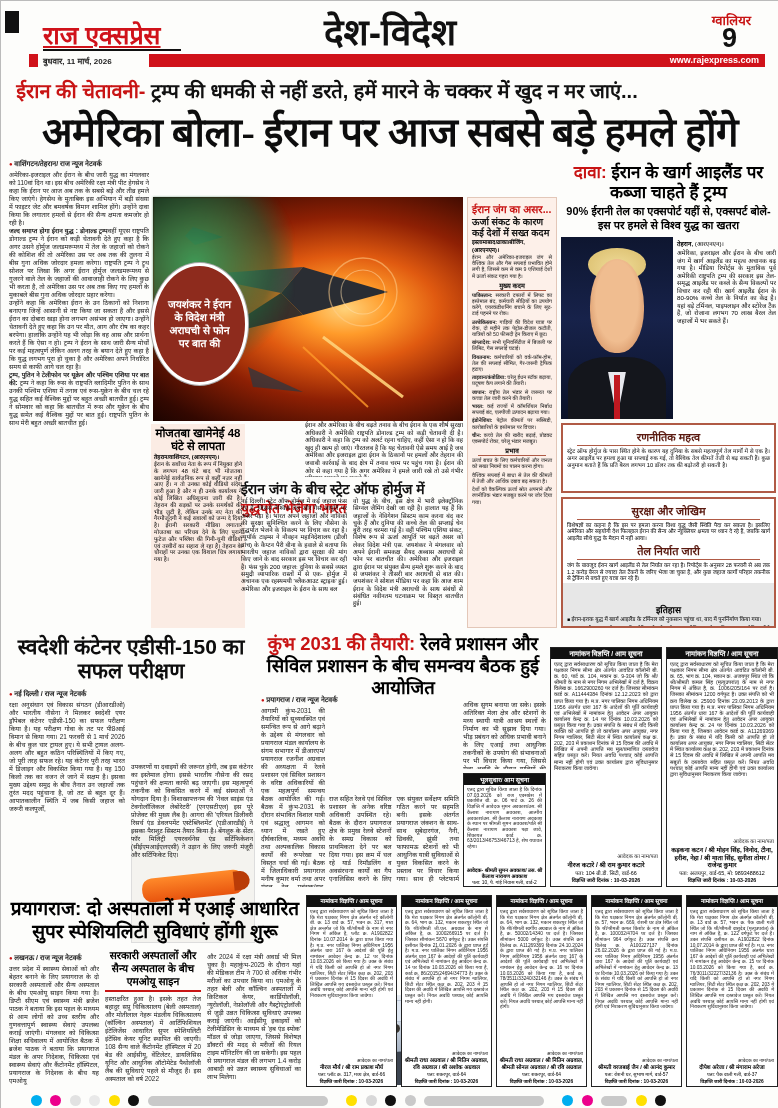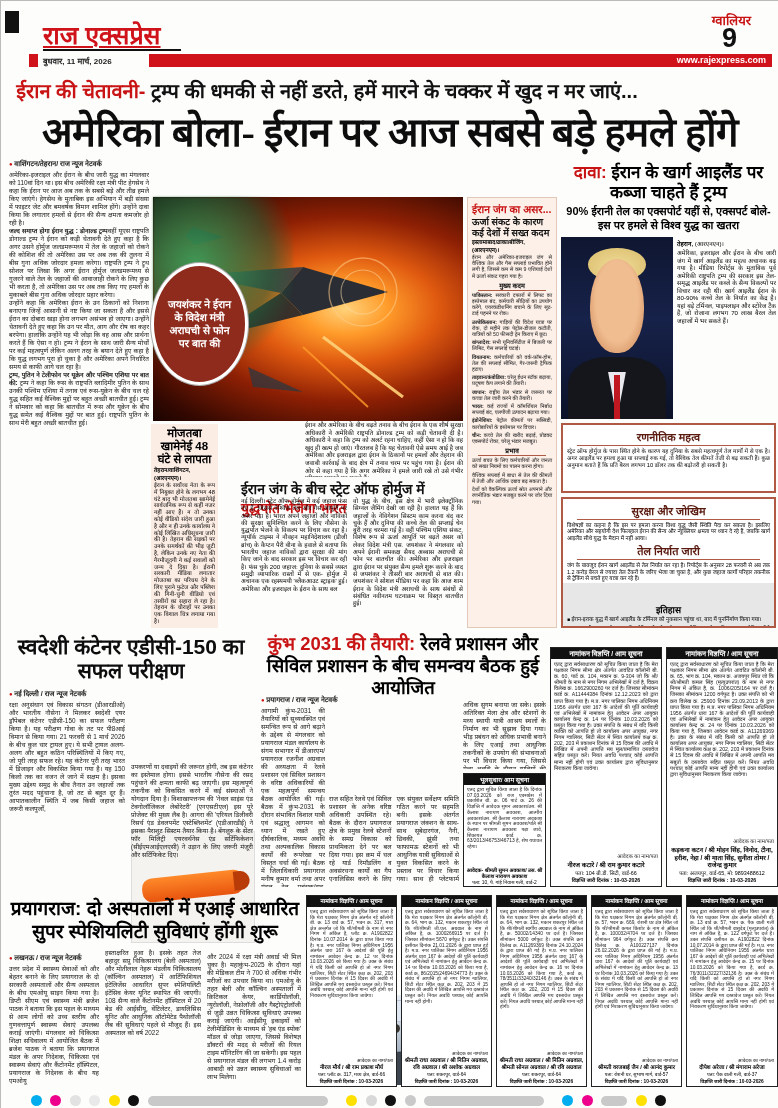--- a/index.html
+++ b/index.html
@@ -9,21 +9,21 @@
   .just{text-align:justify;text-justify:inter-word;}
   .ctr{text-align:center;}
   .red{color:#c81414;}
   .ovh{overflow:hidden;}
   .body-txt{font-size:6.4px;line-height:8px;color:#1c1c1c;}
   .byline{font-size:7px;font-weight:700;color:#222;}
   .byline::before{content:"● ";color:#c81414;font-size:6px;}
   
   .masthead{font-size:25px;font-weight:800;color:#d0121a;letter-spacing:0;}
   .section-title{font-size:37px;font-weight:800;color:#111;}
-  .red-bar{background:#d0121a;color:#fff;font-size:9px;font-weight:700;line-height:13px;text-align:right;padding-right:6px;padding-left:7px;}
+  .red-bar{background:#d0121a;color:#fff;font-size:9px;font-weight:700;line-height:13px;text-align:right;padding-right:6px;}
   
   .strap{font-size:20px;font-weight:800;color:#111;}
   .main-head{font-size:40px;font-weight:800;color:#0d0d0d;letter-spacing:-0.5px;font-family:Liberation Serif, serif;}
   .banner{background:#8e2b1d;color:#fff;font-size:14.5px;font-weight:700;line-height:35px;text-align:center;border:1px solid #6d2014;}
   .badge{background:#8e2b1d;color:#fff;border:3px solid #fff;border-radius:50%;box-shadow:0 0 0 1px #aaa;display:flex;align-items:center;justify-content:center;text-align:center;font-size:10.5px;font-weight:700;line-height:13px;padding:10px;box-sizing:border-box;}
   .box-cream{background:#fbece4;}
   .impact{background:#fdf0e9;border:1px solid #e3c7b8;padding:4px 4px;box-sizing:border-box;}
   .impact .kick{color:#c81414;font-weight:800;font-size:10.5px;}
   .impact .sub{font-weight:800;font-size:9.5px;line-height:11px;color:#111;}
   .impact .itm{font-size:5.2px;line-height:6.2px;text-align:justify;color:#222;margin-bottom:2px;}
@@ -69,20 +69,21 @@
   .dateline{font-size:5.8px;font-weight:700;}
 </style>
 </head>
 <body>
 
 <div id="page">
 
   <div class="abs" style="left:4px;top:10px;width:14px;height:22px;background:#111;"></div>
   <div class="abs masthead" style="left:42px;top:16px;text-decoration:underline;">राज एक्सप्रेस</div>
   <div class="abs" style="left:42px;top:48px;width:138px;border-top:2px solid #111;"></div>
+  <div class="abs section-title" style="left:0;top:4px;width:778px;text-align:center;">देश-विदेश</div>
   <div class="abs red b" style="right:28px;top:10px;font-size:13px;">ग्वालियर</div>
   <div class="abs b" style="right:42px;top:22px;font-size:27px;color:#111;">9</div>
   <div class="abs" style="left:28px;top:53px;width:9px;height:13px;background:#d0121a;"></div>
   <div class="abs b" style="left:42px;top:54px;font-size:8px;color:#222;">बुधवार, 11 मार्च, 2026</div>
   <div class="abs red-bar" style="left:148px;top:53px;width:610px;height:13px;"><span>www.rajexpress.com</span></div>
 
   <div class="abs strap ctr" style="left:0;top:76px;width:652px;"><span class="red">ईरान की चेतावनी-</span><span> ट्रम्प की धमकी से नहीं डरते, हमें मारने के चक्कर में खुद न मर जाएं...</span></div>
 
   <div class="abs main-head ctr" style="left:0;top:102px;width:778px;">अमेरिका बोला- ईरान पर आज सबसे बड़े हमले होंगे</div>
 
@@ -105,21 +106,21 @@
       <line x1="170" y1="140" x2="250" y2="200" stroke="#ffd27a" stroke-width="3" opacity="0.9"></line>
       <line x1="150" y1="150" x2="215" y2="210" stroke="#ff9b2a" stroke-width="2" opacity="0.8"></line>
       <polygon points="40,30 70,40 42,48 32,39" fill="#20232a" opacity="0.85"></polygon>
       <circle cx="210" cy="95" r="34" fill="none" stroke="#ffce8a" stroke-width="1.4" opacity="0.55"></circle>
       <circle cx="210" cy="95" r="22" fill="none" stroke="#ffe2b0" stroke-width="1.2" opacity="0.5"></circle>
     </svg>
   </div>
 
   <div class="abs badge" style="left:150px;top:262px;width:97px;height:122px;">जयशंकर ने ईरान के विदेश मंत्री अराघची से फोन पर बात की</div>
 
-  <div class="abs box-cream ovh" style="left:150px;top:423px;width:67px;height:204px;padding:3px;box-sizing:border-box;">
+  <div class="abs box-cream ovh" style="left:150px;top:423px;width:94px;height:204px;padding:3px;box-sizing:border-box;">
     <div class="mojtaba-title">मोजतबा खामेनेई 48 घंटे से लापता</div>
     <div class="dateline">तेहरान/वाशिंगटन, (आरएनएन)।</div>
     <div class="just ovh" style="font-size:5.8px;line-height:6.8px;height:150px;">ईरान के सर्वोच्च नेता के रूप में नियुक्त होने के लगभग 48 घंटे बाद भी मोजतबा खामेनेई सार्वजनिक रूप से कहीं नजर नहीं आए हैं। न तो उनका कोई वीडियो संदेश जारी हुआ है और न ही उनके कार्यालय ने कोई लिखित अधिसूचना जारी की है। तेहरान की सड़कों पर उनके समर्थकों की भीड़ जुटी है, लेकिन उनके नए नेता की गैरमौजूदगी ने कई सवालों को जन्म दे दिया है। ईरानी सरकारी मीडिया लगातार मोजतबा का परिचय देने के लिए पुराने फुटेज और पब्लिश की गिनी-चुनी वीडियो एवं तस्वीरों का सहारा ले रहा है। तेहरान के चौराहों पर उनका एक विशाल चित्र लगाया गया है।</div>
   </div>
 
 
   <div class="abs caption just ovh" style="left:304px;top:420px;width:158px;height:56px;">ईरान और अमेरिका के बीच बढ़ते तनाव के बीच ईरान के एक शीर्ष सुरक्षा अधिकारी ने अमेरिकी राष्ट्रपति डोनाल्ड ट्रम्प को कड़ी चेतावनी दी है। अधिकारी ने कहा कि ट्रम्प को अलर्ट रहना चाहिए, कहीं ऐसा न हो कि वह खुद ही खत्म हो जाएं। गौरतलब है कि यह चेतावनी ऐसे समय आई है जब अमेरिका और इजराइल द्वारा ईरान के ठिकानों पर हमलों और तेहरान की जवाबी कार्रवाई के बाद क्षेत्र में तनाव चरम पर पहुंच गया है। ईरान की ओर से कहा गया है कि अगर अमेरिका ने हमले जारी रखे तो उसे गंभीर परिणाम भुगतने पड़ सकते हैं।</div>
 
   <div class="abs wars-head" style="left:240px;top:478px;width:222px;"><span>ईरान जंग के बीच स्ट्रेट ऑफ होर्मुज में </span><span class="red">युद्धपोत भेजेगा भारत</span></div>
   <div class="abs just ovh" style="left:240px;top:496px;width:106px;height:131px;font-size:6.2px;line-height:7.3px;">नई दिल्ली। स्ट्रेट ऑफ होर्मुज में कई जहाज फंस गए हैं, जिससे वैश्विक तेल और गैस आपूर्ति पर असर पड़ा है। भारत अपने जहाजों और नाविकों की सुरक्षा सुनिश्चित करने के लिए नौसेना के युद्धपोत भेजने के विकल्प पर विचार कर रहा है। न्यूयॉर्क टाइम्स ने नौवहन महानिदेशालय (डीजी ब्रांच) के कैप्टन पैरी बीना के हवाले से बताया कि भारतीय जहाज नाविकों द्वारा सुरक्षा की मांग किए जाने के बाद सरकार इस पर विचार कर रही है। फंस चुके 200 जहाज: दुनिया के सबसे व्यस्त समुद्री व्यापारिक रास्तों में से एक- होर्मुज में अचानक एक रहस्यमयी 'ब्लैकआउट स्ट्राइक' हुई। अमेरिका और इजराइल के ईरान के साथ बल</div>
@@ -220,20 +221,21 @@
     <div class="ad-f">आवेदक का नाम/पता</div>
     <div class="ad-n">कड़कना कटन / श्री मोहन सिंह, विनोद, टीना, हरीश, नेहा / श्री माता सिंह, सुनीता तोमर / राजेन्द्र कुमार</div>
     <div class="ad-a">पता: अजयपुर, वार्ड-65, मो: 9893488612</div>
     <div class="ad-d">विज्ञप्ति जारी दिनांक : 10-03-2026</div>
   </div>
 
   <div class="abs ctr b" style="left:8px;top:896px;width:292px;font-size:19px;line-height:23px;">प्रयागराज: दो अस्पतालों में एआई आधारित सुपर स्पेशियलिटी सुविधाएं होंगी शुरू</div>
   <div class="abs byline" style="left:8px;top:952px;width:130px;">लखनऊ / राज न्यूज नेटवर्क</div>
   <div class="abs body-txt just ovh" style="left:8px;top:964px;width:90px;height:120px;">उत्तर प्रदेश में स्वास्थ्य सेवाओं को और बेहतर बनाने के लिए प्रयागराज के दो सरकारी अस्पतालों और सैन्य अस्पताल के बीच एमओयू साइन किया गया है। डिप्टी सीएम एवं स्वास्थ्य मंत्री ब्रजेश पाठक ने बताया कि इस पहल के माध्यम से आम लोगों को उच्च स्तरीय और गुणवत्तापूर्ण स्वास्थ्य सेवाएं उपलब्ध कराई जाएंगी। मंगलवार को चिकित्सा शिक्षा सचिवालय में आयोजित बैठक में ब्रजेश पाठक ने बताया कि प्रयागराज मंडल के अपर निदेशक, चिकित्सा एवं स्वास्थ्य सेवाएं और कैंटोनमेंट हॉस्पिटल, प्रयागराज के निदेशक के बीच यह एमओयू</div>
   <div class="abs" style="left:104px;top:948px;width:96px;">
+    <div class="sub-head-col">सरकारी अस्पतालों और सैन्य अस्पताल के बीच एमओयू साइन</div>
     <div class="body-txt just ovh" style="height:92px;">हस्ताक्षरित हुआ है। इसके तहत तेज बहादुर सप्रू चिकित्सालय (बेली अस्पताल) और मोतीलाल नेहरू मंडलीय चिकित्सालय (कॉल्विन अस्पताल) में आर्टिफिशियल इंटेलिजेंस आधारित सुपर स्पेशियलिटी इंटेंसिव केयर यूनिट स्थापित की जाएगी। 108 सैन्य वाले कैंटोनमेंट हॉस्पिटल में 20 बेड की आईसीयू, वेंटिलेटर, डायलिसिस यूनिट और आधुनिक ऑटोमेटेड पैथोलॉजी लैब की सुविधाएं पहले से मौजूद हैं। इस अस्पताल को वर्ष 2022</div>
   </div>
   <div class="abs body-txt just ovh" style="left:206px;top:952px;width:94px;height:132px;">और 2024 में रक्षा मंत्री अवार्ड भी मिल चुका है। महाकुंभ-2025 के दौरान यहां की मेडिकल टीम ने 700 से अधिक गंभीर मरीजों का उपचार किया था। एमओयू के तहत बेली और कॉल्विन अस्पतालों में क्रिटिकल केयर, कार्डियोलॉजी, न्यूरोलॉजी, नेफ्रोलॉजी और गैस्ट्रोएंट्रोलॉजी से जुड़ी उन्नत चिकित्सा सुविधाएं उपलब्ध कराई जाएंगी। आईसीयू इकाइयों को टेलीमेडिसिन के माध्यम से 'हब एंड स्पोक' मॉडल से जोड़ा जाएगा, जिससे विशेषज्ञ डॉक्टरों की मदद से मरीजों की रियल टाइम मॉनिटरिंग की जा सकेगी। इस पहल से प्रयागराज मंडल की लगभग 1.4 करोड़ आबादी को उन्नत स्वास्थ्य सुविधाओं का लाभ मिलेगा।</div>
 
   <div class="abs ad" style="left:305px;top:894px;width:91px;height:192px;">
     <div class="ad-h" style="font-size:5.8px;">नामांकन विज्ञप्ति / आम सूचना</div>
     <div class="ad-b" style="font-size:4.8px;line-height:5.6px;">एतद् द्वारा सर्वसाधारण को सूचित किया जाता है कि मेरा पक्षकार निगम क्षेत्र अंतर्गत नई कॉलोनी बी. क्र. 13 वार्ड क्र. 57, भवन क्र. 317, मध्य क्षेत्र अन्तर्गत जो कि श्री/श्रीमती के नाम से नगर निगम में अंकित है, प्लॉट क्र. A1902822 दिनांक 10.07.2014 के द्वारा प्राप्त किया गया है। म.प्र. नगर पालिका निगम अधिनियम 1956 अंतर्गत धारा 167 के आदेशों की पूर्ति हेतु नामांकन आवेदन केन्द्र क्र. 12 पर दिनांक 10.03.2026 को किया गया है। उक्त के संबंध में यदि किसी को आपत्ति हो तो नगर निगम ग्वालियर, सिटी सेंटर स्थित कक्ष क्र. 202, 203 में प्रकाशन दिनांक से 15 दिवस की अवधि में लिखित आपत्ति मय दस्तावेज प्रस्तुत करें। नियत अवधि पश्चात् कोई आपत्ति मान्य नहीं होगी एवं निराकरण सुविधानुसार किया जावेगा।</div>
     <div class="ad-f" style="font-size:4.8px;">आवेदक का नाम/पता</div>
     <div class="ad-n" style="font-size:5.6px;line-height:6.6px;">नीरज मौर्य / श्री राम प्रकाश मौर्य</div>
     <div class="ad-a" style="font-size:4.8px;">पता: प्लॉट क्र. 317, मध्य क्षेत्र, वार्ड-66</div>

